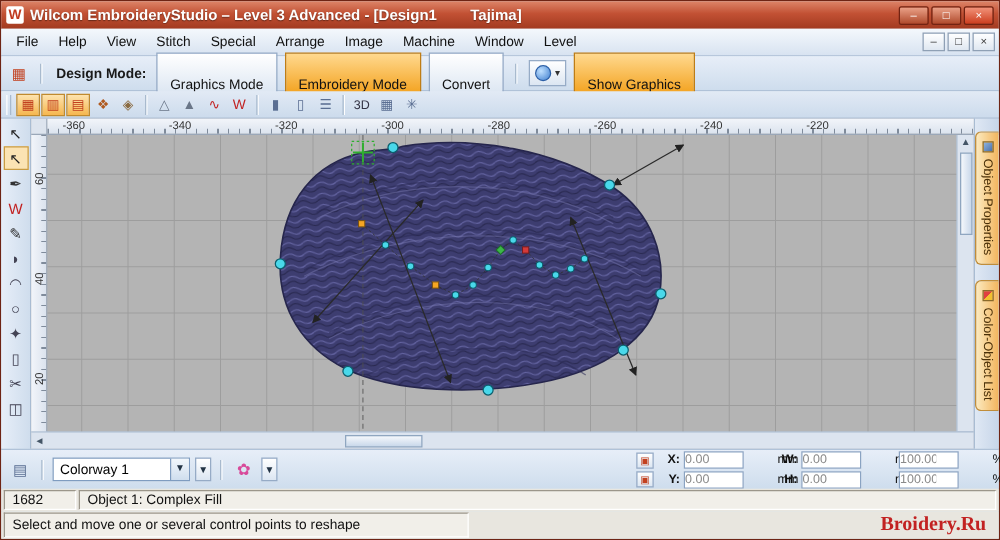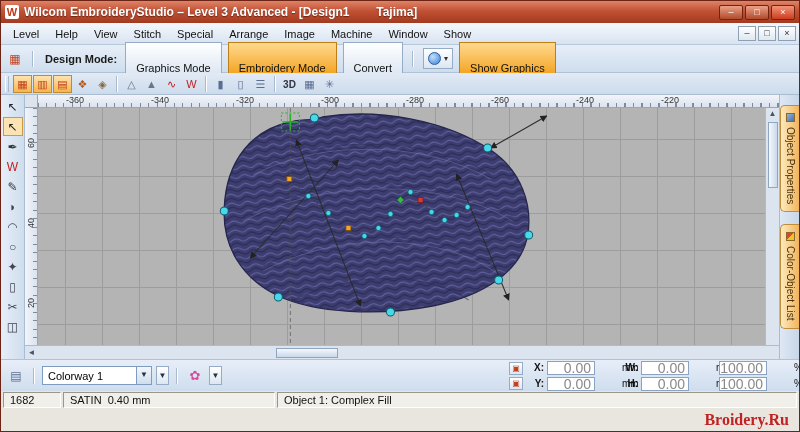--- a/index.html
+++ b/index.html
@@ -29,34 +29,34 @@
   .globe-btn{display:flex;align-items:center;height:21px;border:1px solid #96abc6;background:linear-gradient(#fff,#dce6f2);padding:0 4px;gap:3px;}
   .globe{width:13px;height:13px;border-radius:50%;background:radial-gradient(circle at 35% 35%,#bfe0ff,#3f7fd0);border:1px solid #2a5ea6;}
   .caret{font-size:8px;color:#333;}
   .tsep{width:2px;height:16px;border-left:1px solid #a8bace;border-right:1px solid #fff;margin:0 3px;}
 
   
   .stitch-toolbar{height:22px;flex:0 0 22px;background:linear-gradient(#e2eaf5,#ccdbec);border-bottom:1px solid #a9bcd2;display:flex;align-items:center;padding:0 4px;gap:1px;font-size:11px;}
   .grip{width:4px;height:16px;border-left:1px solid #fff;border-right:1px solid #a8bace;margin-right:3px;}
   .ticon{width:19px;height:18px;border:1px solid transparent;text-align:center;line-height:17px;font-size:11px;color:#555;cursor:default;}
   .ticon.pressed{background:linear-gradient(#fde3ae,#f6b74f);border:1px solid #c08a2e;}
-  .ticon.ttext{font-weight:bold;font-size:10px;color:#334;}
+  .ticon.ttext{font-weight:normal;font-size:10px;color:#334;}
 
   
   .main{flex:1;display:flex;min-height:0;}
   .left-toolbar{width:24px;flex:0 0 24px;background:linear-gradient(90deg,#e7eef8,#cfdded);border-right:1px solid #a9bcd2;display:flex;flex-direction:column;align-items:center;padding-top:2px;gap:1px;}
   .ltool{width:20px;height:19px;text-align:center;line-height:18px;font-size:12px;color:#222;border:1px solid transparent;cursor:default;}
   .ltool.pressed{background:#fbe3b3;border:1px solid #c99c44;}
 
   .canvas-wrap{flex:1;display:flex;flex-direction:column;min-width:0;background:#b4b4b4;}
   .ruler-row{height:13px;flex:0 0 13px;display:flex;}
   .ruler-corner{width:13px;flex:0 0 13px;background:#dde4ee;border-right:1px solid #9aa7b8;border-bottom:1px solid #9aa7b8;}
   .ruler-top{flex:1;position:relative;border-bottom:1px solid #9aa7b8;overflow:hidden;
     background:repeating-linear-gradient(90deg,#7f8b9b 0 1px,transparent 1px 8.5px) 0 100%/100% 4px no-repeat,linear-gradient(#f2f5fa,#dbe3ee);}
-  .rnum{position:absolute;top:0;font-size:9px;color:#333;margin-left:16px;}
+  .rnum{position:absolute;top:0;font-size:9px;color:#333;}
   .body-row{flex:1;display:flex;min-height:0;}
   .ruler-left{width:13px;flex:0 0 13px;position:relative;border-right:1px solid #9aa7b8;overflow:hidden;
     background:repeating-linear-gradient(180deg,#7f8b9b 0 1px,transparent 1px 8.5px) 100% 0/4px 100% no-repeat,linear-gradient(90deg,#f2f5fa,#dbe3ee);}
   .rnum-v{position:absolute;left:-4px;width:20px;font-size:9px;color:#333;transform:rotate(-90deg);text-align:center;}
   .canvas{flex:1;position:relative;overflow:hidden;background-color:#b4b4b4;
     background-image:linear-gradient(#9d9d9d 1px,transparent 1px),linear-gradient(90deg,#9d9d9d 1px,transparent 1px);
     background-size:37px 37px;background-position:-10px -6px;}
   .canvas svg{position:absolute;inset:0;width:100%;height:100%;}
   .v-scroll{width:14px;flex:0 0 14px;background:#dce4ef;border-left:1px solid #a9bcd2;display:flex;flex-direction:column;align-items:center;font-size:8px;color:#456;}
   .scroll-arrow{height:12px;line-height:12px;width:100%;text-align:center;}
@@ -76,21 +76,21 @@
   .small-btn{width:20px;height:20px;border:1px solid transparent;font-size:12px;text-align:center;line-height:19px;color:#5a6e92;}
   .combo{width:110px;height:19px;background:#fff;border:1px solid #7f9cc0;display:flex;align-items:center;font-size:11px;padding-left:5px;}
   .combo-arrow{margin-left:auto;width:15px;height:17px;background:linear-gradient(#f2f7fc,#cfdeee);border-left:1px solid #7f9cc0;text-align:center;font-size:8px;line-height:16px;color:#234;}
   .drop-btn{width:13px;height:19px;border:1px solid #96abc6;background:linear-gradient(#fff,#dce6f2);font-size:8px;text-align:center;line-height:17px;color:#234;}
   .flower-btn{width:20px;height:20px;font-size:13px;text-align:center;line-height:19px;color:#d84a9a;}
   .mini-col{display:flex;flex-direction:column;gap:2px;margin-left:auto;}
   .mini-sq{width:14px;height:13px;border:1px solid #96abc6;background:linear-gradient(#fff,#dce6f2);font-size:8px;line-height:12px;text-align:center;color:#c2401f;}
   .xy-panel{display:flex;flex-direction:column;gap:2px;margin-left:4px;}
   .xy-row{display:flex;align-items:center;gap:3px;}
   .xy-label{font-size:10px;width:13px;text-align:right;color:#111;font-weight:bold;}
-  .xy-field{width:48px;height:14px;border:1px solid #8aa3c2;background:#fff;font-size:14px;color:#8a8a8a;text-align:right;padding-right:3px;}
+  .xy-field{width:48px;height:14px;border:1px solid #8aa3c2;background:#fff;font-size:10px;color:#8a8a8a;padding-right:17px;}
   .xy-unit{font-size:10px;color:#111;width:18px;padding-left:24px;}
   .xy-unit.pct{width:12px;}
 
   
   .status1{height:18px;flex:0 0 18px;background:#e8e6df;display:flex;gap:2px;padding:1px 2px;font-size:11px;align-items:stretch;}
   .status2{height:22px;flex:0 0 22px;background:#e8e6df;display:flex;gap:2px;padding:1px 2px;font-size:11px;align-items:stretch;}
   .seg{border:1px solid;border-color:#9b968a #fff #fff #9b968a;background:#f1efe9;display:flex;align-items:center;padding:0 6px;white-space:pre;color:#111;}
   .seg-stitches{width:58px;}
   .seg-coords{width:248px;}
   .seg-stitchtype{width:212px;}
@@ -109,30 +109,30 @@
     <div class="title-text">Wilcom EmbroideryStudio – Level 3 Advanced - [Design1        Tajima]</div>
     <div class="window-controls">
         <span class="win-btn">–</span>
         <span class="win-btn">□</span>
         <span class="win-btn close">×</span>
       </div>
   </div>
 
   <div class="menubar">
     <span style="display:flex;">
-        <span class="menu-item">Level</span>
+        <span class="menu-item">File</span>
         <span class="menu-item">Help</span>
         <span class="menu-item">View</span>
         <span class="menu-item">Stitch</span>
         <span class="menu-item">Special</span>
         <span class="menu-item">Arrange</span>
         <span class="menu-item">Image</span>
         <span class="menu-item">Machine</span>
         <span class="menu-item">Window</span>
-        <span class="menu-item">Show</span>
+        <span class="menu-item">Level</span>
       </span>
     <span class="mdi-controls">
         <span class="mdi-btn">–</span>
         <span class="mdi-btn">□</span>
         <span class="mdi-btn">×</span>
       </span>
   </div>
 
   <div class="mode-toolbar">
     <span class="mini-icon">▦</span>
@@ -344,21 +344,21 @@
         <input class="xy-field" readonly="" value="0.00" style="">
         <span class="xy-unit">mm</span>
         <input class="xy-field" readonly="" value="100.00" style="">
         <span class="xy-unit pct">%</span>
       </div>
     </div>
   </div>
 
   <div class="status1">
     <div class="seg seg-stitches">1682</div>
-    <div class="seg seg-stitchtype">SATIN  0.40 mm</div>
     <div class="seg seg-object">Object 1: Complex Fill</div>
   </div>
 
   <div class="status2">
+    <div class="seg seg-hint">Select and move one or several control points to reshape</div>
     <div class="watermark">Broidery.Ru</div>
   </div>
 
 </div>
 
 </body></html>

